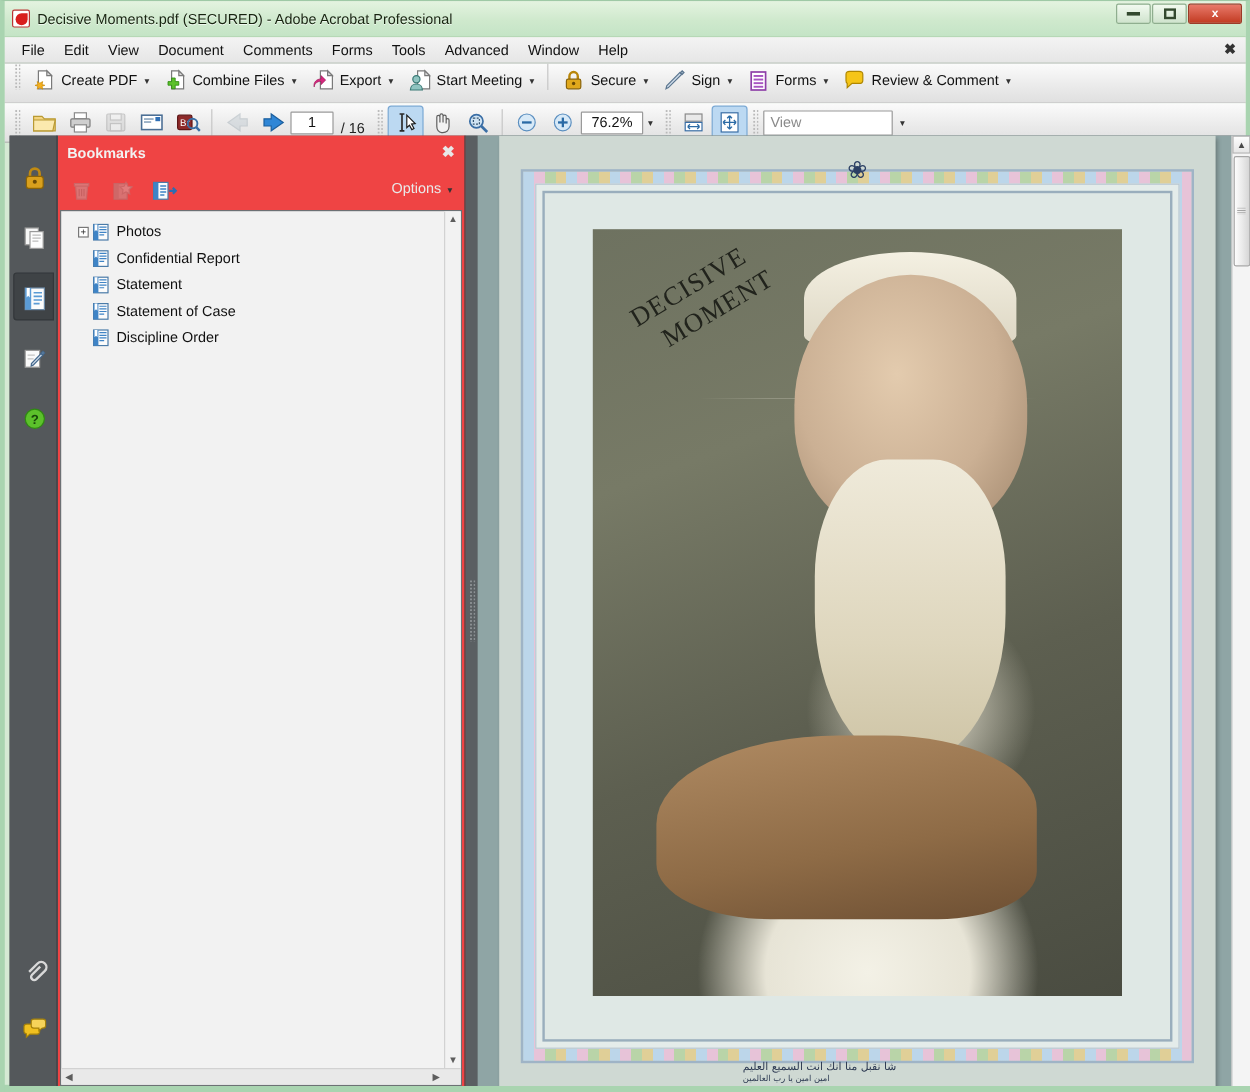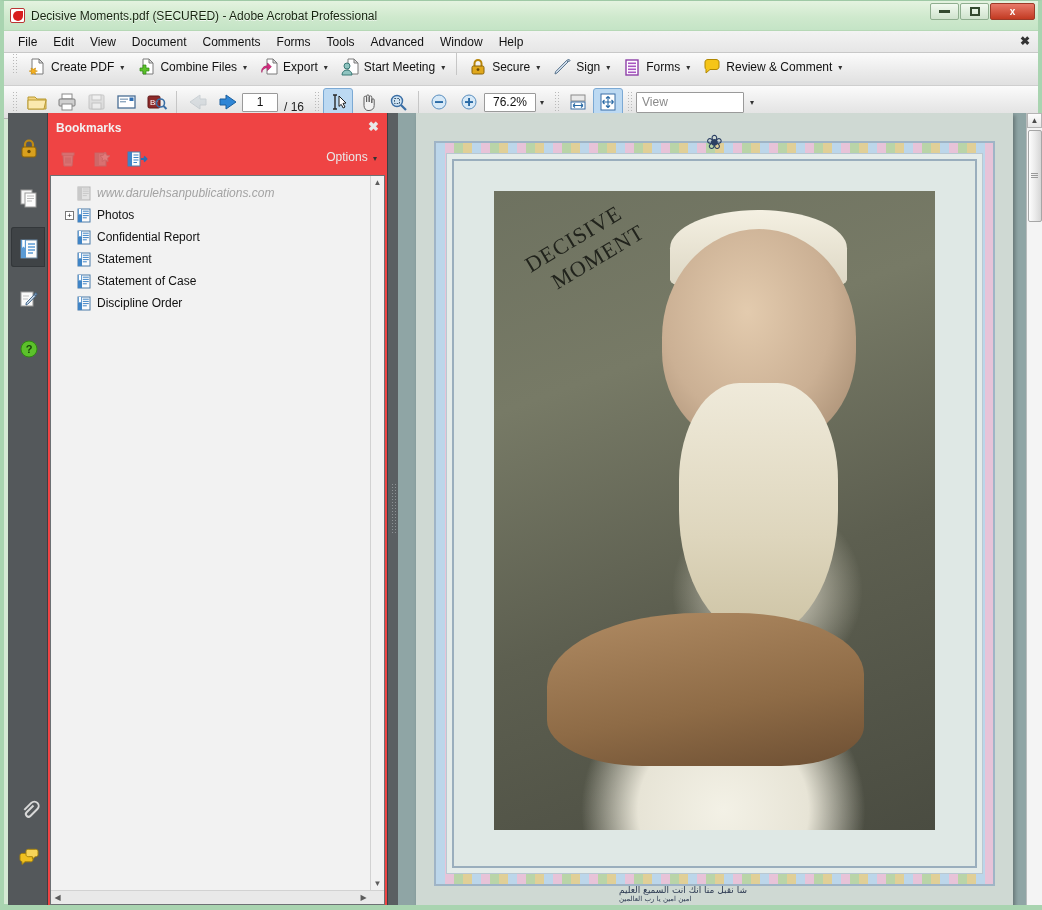--- a/index.html
+++ b/index.html
@@ -685,31 +685,20 @@
         </span>
         <span id="bm-options">
           <span>Options</span>
           <span class="tb-caret">▾</span>
         </span>
       </div>
 
       <div id="bm-list">
         <div class="bm-rows">
 
-          <div class="bm-row muted">
-            <span class="bm-spacer"></span>
-            <span class="bm-ico">
-              <svg width="14" height="15" viewBox="0 0 14 15">
-                <rect x="1" y="1" width="12" height="13" fill="#e3e3e3" stroke="#b5b5b5"></rect>
-                <rect x="1" y="1" width="4" height="13" fill="#c9c9c9"></rect>
-                <path d="M5.8 3h6M5.8 5.2h6M5.8 7.4h6M5.8 9.6h4" stroke="#c9c9c9" stroke-width="1"></path>
-              </svg>
-            </span>
-            <span class="bm-label">www.darulehsanpublications.com</span>
-          </div>
 
           <div class="bm-row">
             <span class="bm-expand">+</span>
             <span class="bm-ico">
               <svg width="14" height="15" viewBox="0 0 14 15">
                 <rect x="1" y="1" width="12" height="13" fill="#fbfbfb" stroke="#4a7ba8"></rect>
                 <rect x="1" y="1" width="4" height="13" fill="#3f84c6"></rect>
                 <path d="M1.8 1h2.4v6l-1.2-1.3L1.8 7z" fill="#fff"></path>
                 <path d="M5.8 3.2h6M5.8 5.4h6M5.8 7.6h6M5.8 9.8h4" stroke="#3f84c6" stroke-width="1"></path>
               </svg>

